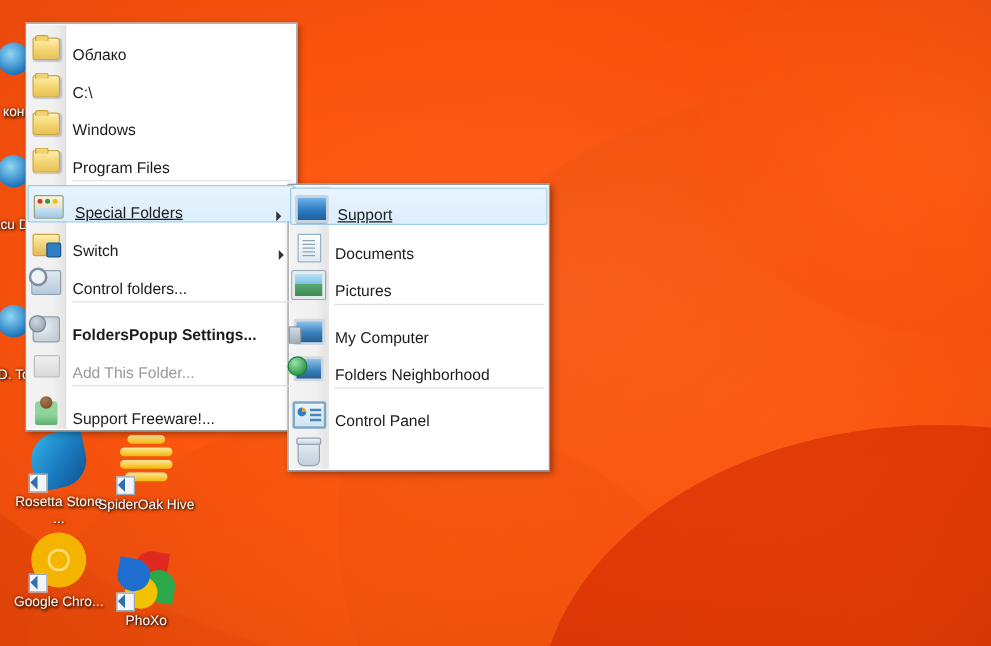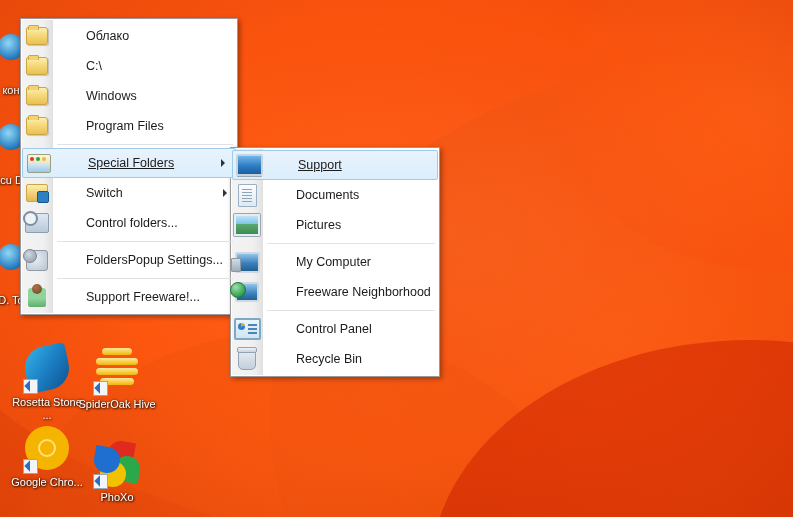--- a/index.html
+++ b/index.html
@@ -151,42 +151,41 @@
     color: #1b1b1b;
   }
   .menu .gutter {
     position: absolute; left: 1px; top: 1px; bottom: 1px;
     width: 30px;
     background: linear-gradient(90deg,#f3f3f3 0%, #f0f0f0 70%, #e3e3e3 100%);
     border-right: 1px solid #e0e0e0;
   }
   .mitem {
     position: relative;
-    display: flex; align-items: center;
+    display: flex; align-items: flex-end;
     height: 30px;
     padding: 0 6px 0 0;
     box-sizing: border-box;
     cursor: default;
     z-index: 2;
-    gap: 28px;
   }
   .mitem .icon {
     width: 32px; min-width: 32px;
     height: 24px;
     display: flex; align-items: center; justify-content: center;
     margin-right: 5px;
   }
   .mitem .label { flex: 1; white-space: nowrap; }
   .mitem .arrow {
     width: 0; height: 0; margin-left: 8px; margin-right: 4px;
     border-left: 4px solid #333;
     border-top: 4px solid transparent;
     border-bottom: 4px solid transparent;
   }
-  .mitem.bold .label { font-weight: normal; }
+  .mitem.bold .label { font-weight: bold; }
   .mitem.disabled .label { color: #9a9a9a; }
   .mitem.selected {
     background: linear-gradient(180deg,#e8f3fd 0%, #dceefc 100%);
     border: 1px solid #9fcbea;
     border-radius: 2px;
     margin: 0 1px;
     height: 30px;
     text-decoration: underline;
   }
   .msep {
@@ -479,20 +478,26 @@
 
     <div class="msep"></div>
 
     <div class="mitem bold">
       <span class="icon">
           <i class="gi gi-settings"></i>
         </span>
       <span class="label">FoldersPopup Settings...</span>
     </div>
 
+    <div class="mitem disabled">
+      <span class="icon">
+          <i class="gi gi-addfolder"></i>
+        </span>
+      <span class="label">Add This Folder...</span>
+    </div>
 
     <div class="msep"></div>
 
     <div class="mitem">
       <span class="icon">
           <i class="gi gi-person"></i>
         </span>
       <span class="label">Support Freeware!...</span>
     </div>
   </div>
@@ -527,33 +532,32 @@
       <span class="icon">
           <i class="gi gi-mycomputer"></i>
         </span>
       <span class="label">My Computer</span>
     </div>
 
     <div class="mitem">
       <span class="icon">
           <i class="gi gi-network"></i>
         </span>
-      <span class="label">Freeware Neighborhood</span>
+      <span class="label">Folders Neighborhood</span>
     </div>
 
     <div class="msep"></div>
 
     <div class="mitem">
       <span class="icon">
           <i class="gi gi-controlpanel"></i>
         </span>
       <span class="label">Control Panel</span>
     </div>
 
     <div class="mitem">
       <span class="icon">
           <i class="gi gi-recyclebin"></i>
         </span>
-      <span class="label">Recycle Bin</span>
     </div>
   </div>
 
 </div>
 
 </body></html>

